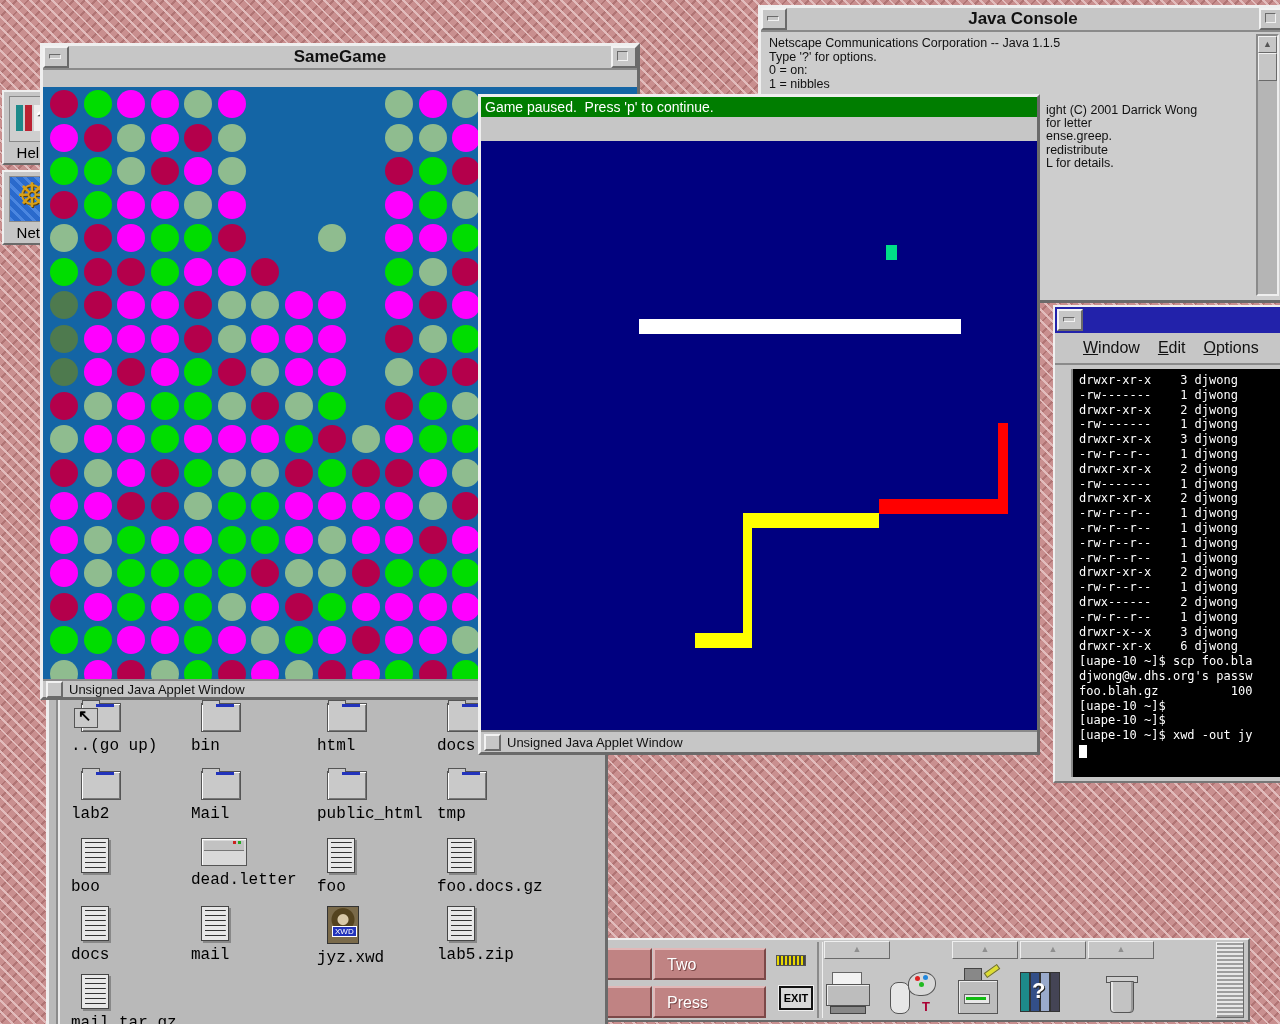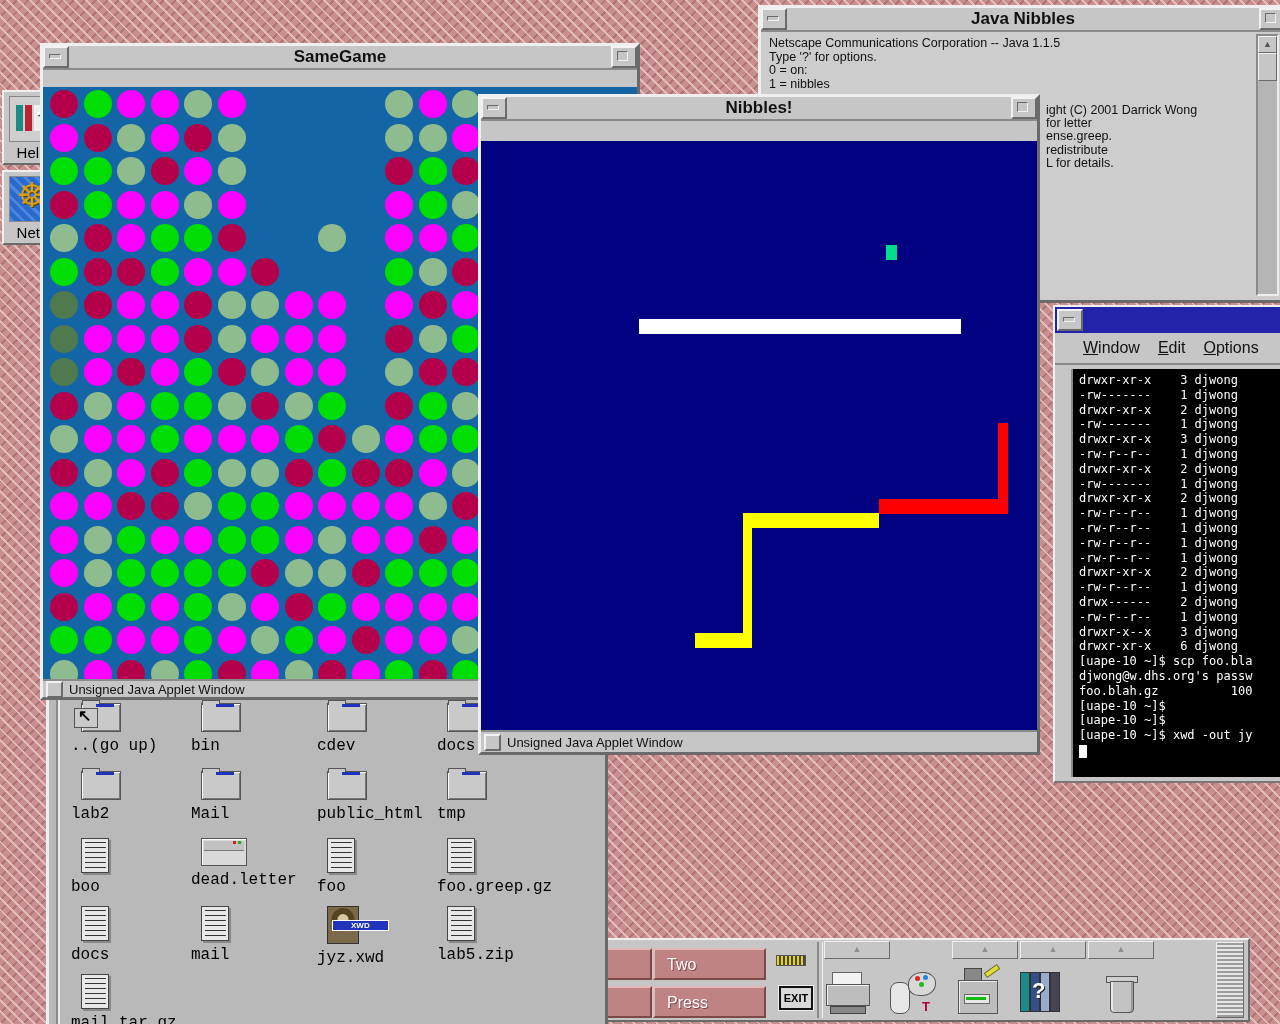--- a/index.html
+++ b/index.html
@@ -57,21 +57,21 @@
   .icn-folder .ftab{position:absolute;left:0;top:-4px;width:16px;height:4px;background:#c9c9c9;border:1px solid #555;border-bottom:none}
   .icn-folder .fblue{position:absolute;left:14px;top:0;width:18px;height:3px;background:#2233bb}
   .icn-file{width:26px;height:33px;background:#e8e8e8;border:1px solid #444;box-shadow:2px 2px 0 #888;
     background-image:repeating-linear-gradient(0deg,transparent 0 2px,#333 2px 3px,transparent 3px 5px);background-size:80% 86%;background-position:3px 3px;background-repeat:no-repeat}
   .icn-mail{width:44px;height:26px;background:#d9d9d9;border:1px solid #555;box-shadow:inset 1px 1px 0 #fff}
   .icn-mail .flap{position:absolute;left:2px;top:2px;right:2px;height:9px;background:#c2c2c2;border-bottom:1px solid #777}
   .icn-mail .dr{position:absolute;right:10px;top:2px;width:3px;height:3px;background:#c22}
   .icn-mail .dg{position:absolute;right:5px;top:2px;width:3px;height:3px;background:#2a2}
   .icn-img{width:30px;height:36px;background:#7a6a4a;border:1px solid #333;
     background-image:radial-gradient(circle at 50% 35%,#d8c8a8 0 5px,#54431f 6px 11px,#7a6a4a 12px)}
-  .icn-img .xwd{position:absolute;left:4px;bottom:12px;background:#2233bb;color:#fff;font-size:8px;font-weight:bold;padding:0 18px;border:1px solid #fff}
+  .icn-img .xwd{position:absolute;left:4px;bottom:6px;background:#2233bb;color:#fff;font-size:8px;font-weight:normal;padding:0 2px;border:1px solid #fff}
   .icn-up .upmini{position:absolute;left:-8px;top:4px;width:22px;height:18px;background:#c9c9c9;border:1px solid #555}
   .icn-up .uparr{position:absolute;left:-4px;top:2px;font-size:16px;font-weight:bold;color:#000}
   
   .dticon{position:absolute;width:56px;background:#c6c6c6;border:2px solid;border-color:#efefef #6a6a6a #6a6a6a #efefef;text-align:center}
   .dticon .pict{width:44px;height:44px;margin:4px auto 2px auto;position:relative;border:1px solid #888;background:#cfcfcf}
   .dticon .lbl{font-size:15px;color:#000;padding-bottom:2px}
   #dt-nets .pict{background:#2a6acc;background-image:repeating-linear-gradient(45deg,#4a86e0 0 3px,transparent 3px 8px)}
   .wheel{position:absolute;left:0;top:-2px;width:44px;text-align:center;font-family:"DejaVu Sans",sans-serif;font-size:34px;color:#d8a018;text-shadow:1px 1px 0 #5a3c00}
   .bookset{position:absolute;left:6px;top:8px;display:flex;gap:2px}
   .bookset i{display:block;width:7px;height:26px}
@@ -127,21 +127,21 @@
   <div class="dticon" id="dt-nets" style="left:2px;top:170px;z-index:1">
     <div class="pict">
       <div class="wheel">☸</div>
     </div>
     <div class="lbl">Nets</div>
   </div>
 
   <div class="win" id="java-console" style="z-index:2">
     <div class="titlebar">
       <div class="wbtn min"></div>
-      <div class="title">Java Nibbles</div>
+      <div class="title">Java Console</div>
       <div class="wbtn max"></div>
     </div>
     <div id="console-body">
       <div id="console-lines">Netscape Communications Corporation -- Java 1.1.5
 Type '?' for options.
 0 = on:
 1 = nibbles</div>
       <div id="console-frags"><div>ight (C) 2001 Darrick Wong</div><div>for letter</div><div>ense.greep.</div><div>redistribute</div><div>L for details.</div></div>
       <div id="console-scroll">
         <div class="arr">▲</div>
@@ -167,21 +167,21 @@
               <div class="ftab"></div>
               <div class="fblue"></div>
             </div>
             <div class="fm-label">bin</div>
           </div>
           <div class="fm-item" style="left: 259px; top: 80px;">
             <div class="icn icn-folder">
               <div class="ftab"></div>
               <div class="fblue"></div>
             </div>
-            <div class="fm-label">cdev</div>
+            <div class="fm-label">html</div>
           </div>
           <div class="fm-item" style="left: 379px; top: 80px;">
             <div class="icn icn-folder">
               <div class="ftab"></div>
               <div class="fblue"></div>
             </div>
             <div class="fm-label">docs</div>
           </div>
           <div class="fm-item" style="left: 13px; top: 148px;">
             <div class="icn icn-folder">
@@ -222,21 +222,21 @@
               <div class="dg"></div>
             </div>
             <div class="fm-label">dead.letter</div>
           </div>
           <div class="fm-item" style="left: 259px; top: 215px;">
             <div class="icn icn-file"></div>
             <div class="fm-label">foo</div>
           </div>
           <div class="fm-item" style="left: 379px; top: 215px;">
             <div class="icn icn-file"></div>
-            <div class="fm-label">foo.greep.gz</div>
+            <div class="fm-label">foo.docs.gz</div>
           </div>
           <div class="fm-item" style="left: 13px; top: 283px;">
             <div class="icn icn-file"></div>
             <div class="fm-label">docs</div>
           </div>
           <div class="fm-item" style="left: 133px; top: 283px;">
             <div class="icn icn-file"></div>
             <div class="fm-label">mail</div>
           </div>
           <div class="fm-item" style="left: 259px; top: 283px;">
@@ -560,25 +560,21 @@
           <div class="tline">foo.blah.gz          100</div>
           <div class="tline">[uape-10 ~]$</div>
           <div class="tline">[uape-10 ~]$</div>
           <div class="tline">[uape-10 ~]$ xwd -out jy</div>
         </div>
       <div id="term-cursor"></div>
     </div>
   </div>
 
   <div class="win" id="nibbles" style="z-index:6">
-    <div class="titlebar">
-      <div class="wbtn min"></div>
-      <div class="title">Nibbles!</div>
-      <div class="wbtn max"></div>
-    </div>
+    <div id="nb-status">Game paused.  Press 'p' to continue.</div>
     <div id="nb-board" style="background: rgb(0, 0, 128);">
         <div class="nb-obj" style="left: 405px; top: 104px; width: 11px; height: 15px; background: rgb(0, 221, 136);"></div>
         <div class="nb-obj" style="left: 158px; top: 178px; width: 322px; height: 15px; background: rgb(255, 255, 255);"></div>
         <div class="nb-obj" style="left: 517px; top: 282px; width: 10px; height: 91px; background: rgb(255, 0, 0);"></div>
         <div class="nb-obj" style="left: 398px; top: 358px; width: 129px; height: 15px; background: rgb(255, 0, 0);"></div>
         <div class="nb-obj" style="left: 262px; top: 372px; width: 136px; height: 15px; background: rgb(255, 255, 0);"></div>
         <div class="nb-obj" style="left: 262px; top: 372px; width: 9px; height: 135px; background: rgb(255, 255, 0);"></div>
         <div class="nb-obj" style="left: 214px; top: 492px; width: 56px; height: 15px; background: rgb(255, 255, 0);"></div>
       </div>
     <div class="appletbar" id="nb-appletbar">

